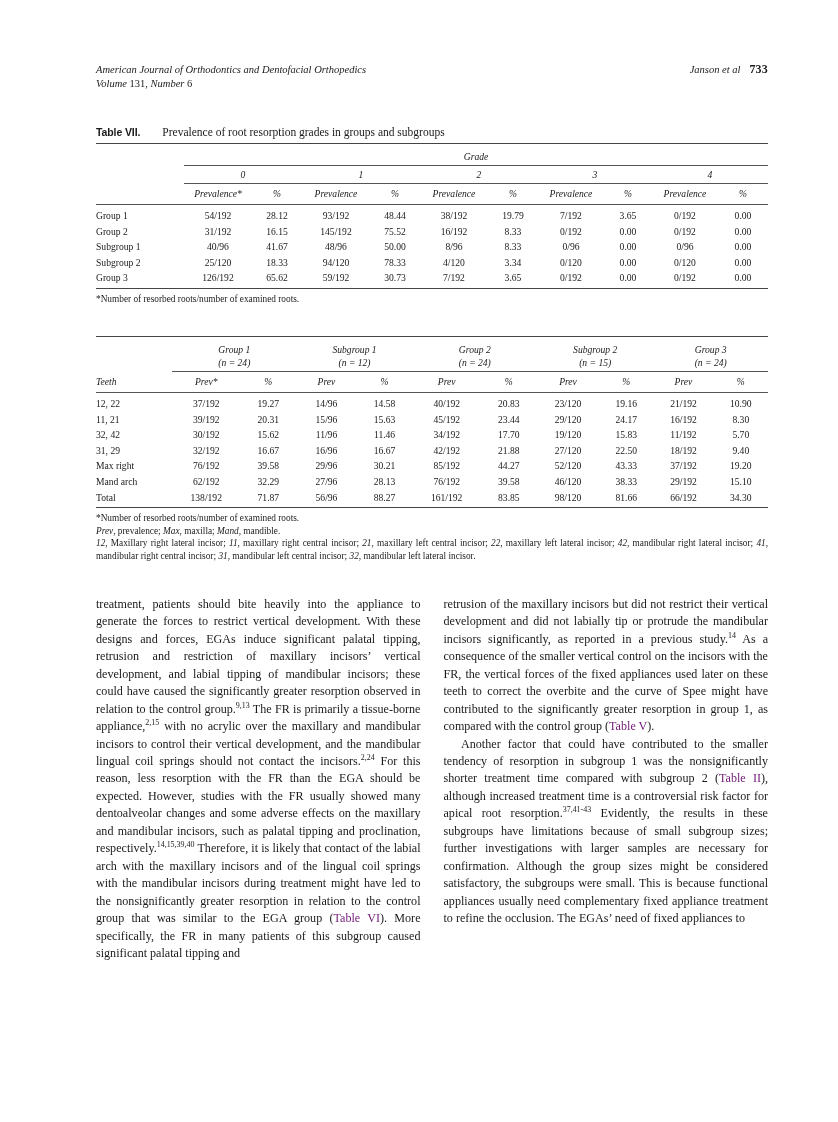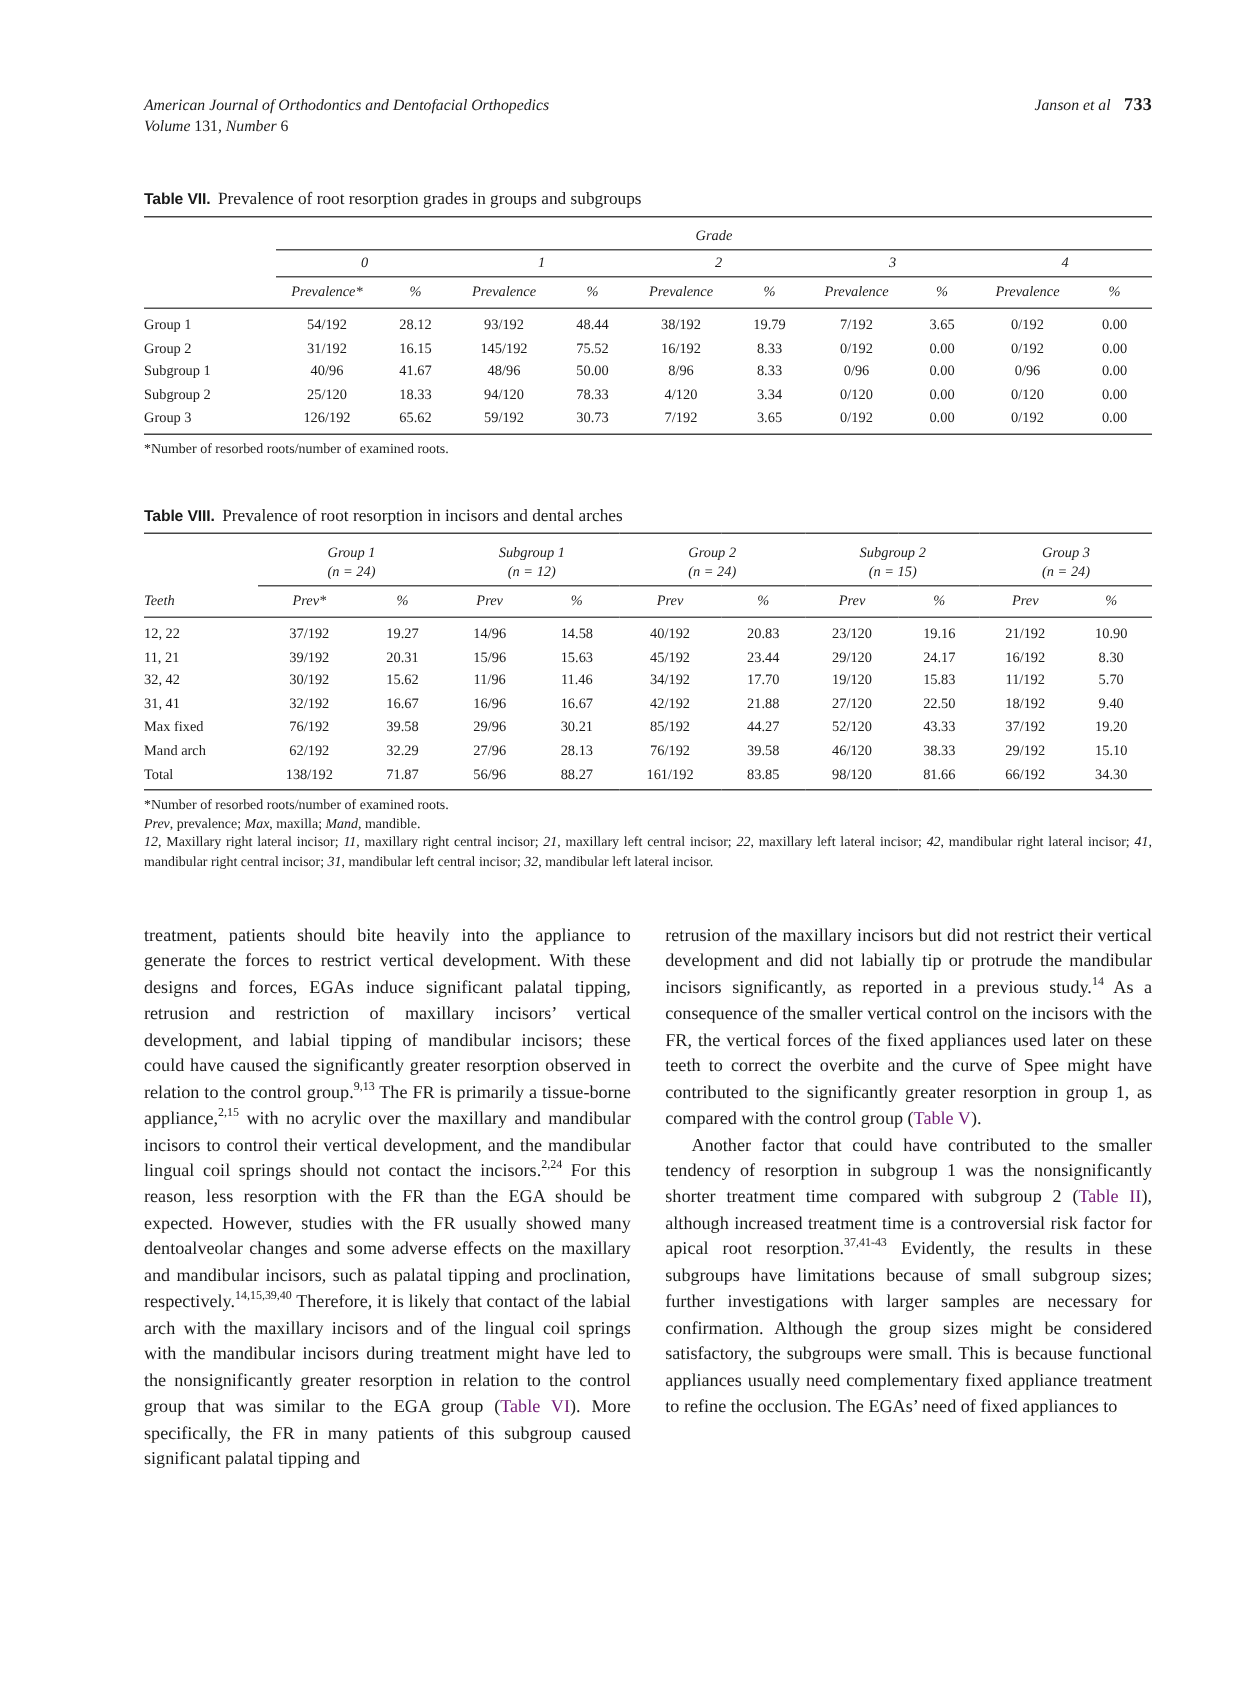--- a/index.html
+++ b/index.html
@@ -66,21 +66,21 @@
     white-space: nowrap;
   }
   .table-title .tnum {
     font-family: "Liberation Sans", sans-serif;
     font-size: 10.5px;
     font-weight: bold;
     letter-spacing: -0.1px;
     margin-top: 40px;
   }
   .table-title .ttext {
-    margin-left: 5px;
+    margin-left: 22px;
   }
   table.data {
     border-collapse: collapse;
     width: 100%;
     font-size: 9.6px;
     line-height: 13.2px;
   }
   table.data td, table.data th {
     padding: 0;
     font-weight: normal;
@@ -325,21 +325,20 @@
             </tr>
         </tbody>
       </table>
 
       <div class="tnote">*Number of resorbed roots/number of examined roots.</div>
     </div>
 
     <div class="sp-after-t7"></div>
 
     <div class="table-block">
-      <div class="table-title"><span class="tnum">Table VIII.</span><span class="ttext">Prevalence of root resorption in incisors and dental arches</span></div>
 
       <table class="data">
         <colgroup>
           <col style="width:78px">
           <col style="width:70px">
             <col style="width:58px">
           <col style="width:62px">
             <col style="width:58px">
           <col style="width:70px">
             <col style="width:58px">
@@ -430,34 +429,34 @@
             <td class="num">11/96</td>
             <td class="num">11.46</td>
             <td class="num">34/192</td>
             <td class="num">17.70</td>
             <td class="num">19/120</td>
             <td class="num">15.83</td>
             <td class="num">11/192</td>
             <td class="num">5.70</td>
           </tr>
           <tr>
-            <td class="stub">31, 41</td>
+            <td class="stub">31, 29</td>
             <td class="num">32/192</td>
             <td class="num">16.67</td>
             <td class="num">16/96</td>
             <td class="num">16.67</td>
             <td class="num">42/192</td>
             <td class="num">21.88</td>
             <td class="num">27/120</td>
             <td class="num">22.50</td>
             <td class="num">18/192</td>
             <td class="num">9.40</td>
           </tr>
           <tr>
-            <td class="stub">Max fixed</td>
+            <td class="stub">Max right</td>
             <td class="num">76/192</td>
             <td class="num">39.58</td>
             <td class="num">29/96</td>
             <td class="num">30.21</td>
             <td class="num">85/192</td>
             <td class="num">44.27</td>
             <td class="num">52/120</td>
             <td class="num">43.33</td>
             <td class="num">37/192</td>
             <td class="num">19.20</td>

